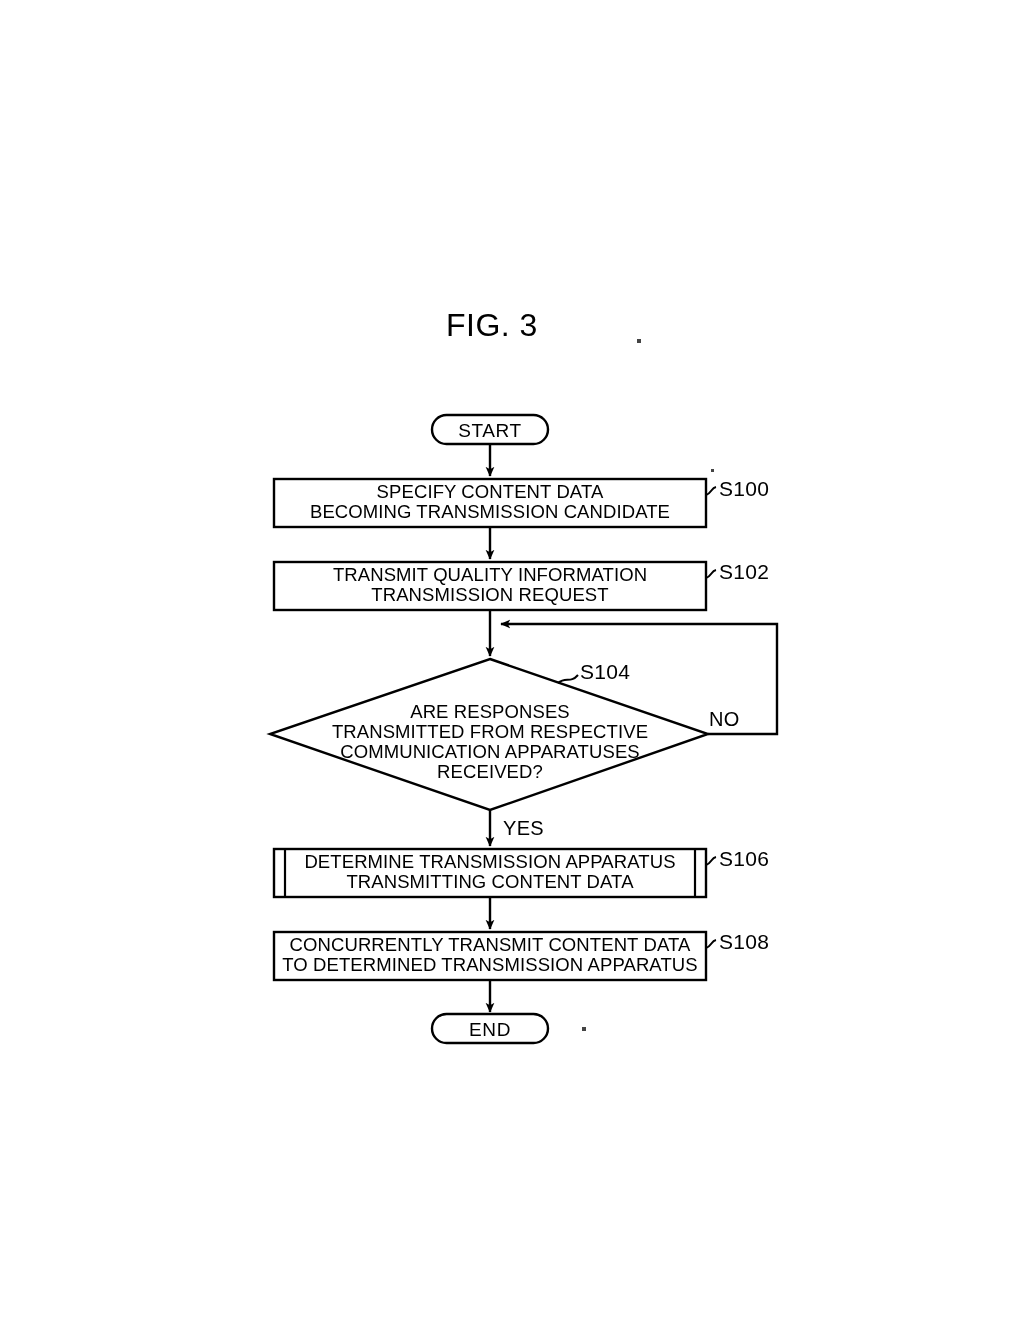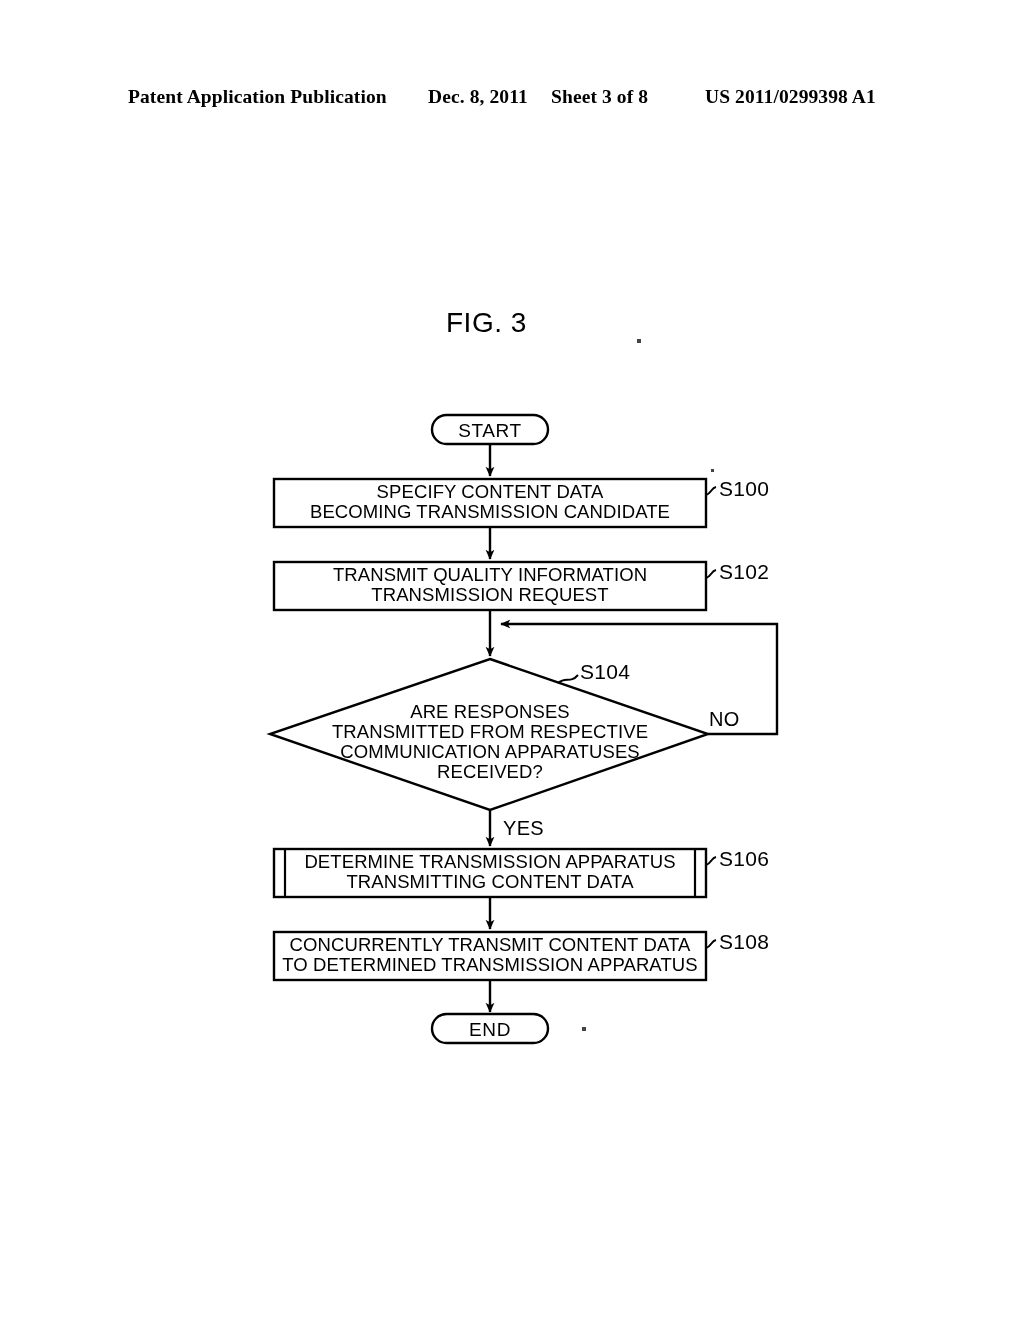--- a/index.html
+++ b/index.html
@@ -33,21 +33,21 @@
   .hdr-pub   { position: absolute; left: 128px; top: 0; }
   .hdr-date  { position: absolute; left: 428px; top: 0; }
   .hdr-sheet { position: absolute; left: 551px; top: 0; }
   .hdr-num   { position: absolute; left: 705px; top: 0; }
 
   
   .fig-title {
     position: absolute;
     left: 446px;
     top: 307px;
-    font-size: 28px;
+    font-size: 32px;
     letter-spacing: 0.5px;
     white-space: nowrap;
   }
 
   
   #flow {
     position: absolute;
     left: 0;
     top: 0;
     width: 1024px;
@@ -99,26 +99,20 @@
     font-size: 21px;
     letter-spacing: 0.3px;
   }
   .speck { fill: #444444; }
 </style>
 </head>
 <body>
 
 <div id="page">
 
-  <div class="hdr">
-    <span class="hdr-pub">Patent Application Publication</span>
-    <span class="hdr-date">Dec. 8, 2011</span>
-    <span class="hdr-sheet">Sheet 3 of 8</span>
-    <span class="hdr-num">US 2011/0299398 A1</span>
-  </div>
 
   <div class="fig-title">FIG. 3</div>
 
   <svg id="flow" viewBox="0 0 1024 1320">
     <defs>
       <marker id="ah" markerWidth="11" markerHeight="11" refX="9.2" refY="4.6" orient="auto" markerUnits="userSpaceOnUse">
         <path d="M0,0.2 L10,4.6 L0,9 L2.4,4.6 Z" fill="#000000"></path>
       </marker>
       <marker id="ahl" markerWidth="11" markerHeight="11" refX="9.2" refY="4.6" orient="auto" markerUnits="userSpaceOnUse">
         <path d="M0,0.2 L10,4.6 L0,9 L2.4,4.6 Z" fill="#000000"></path>

